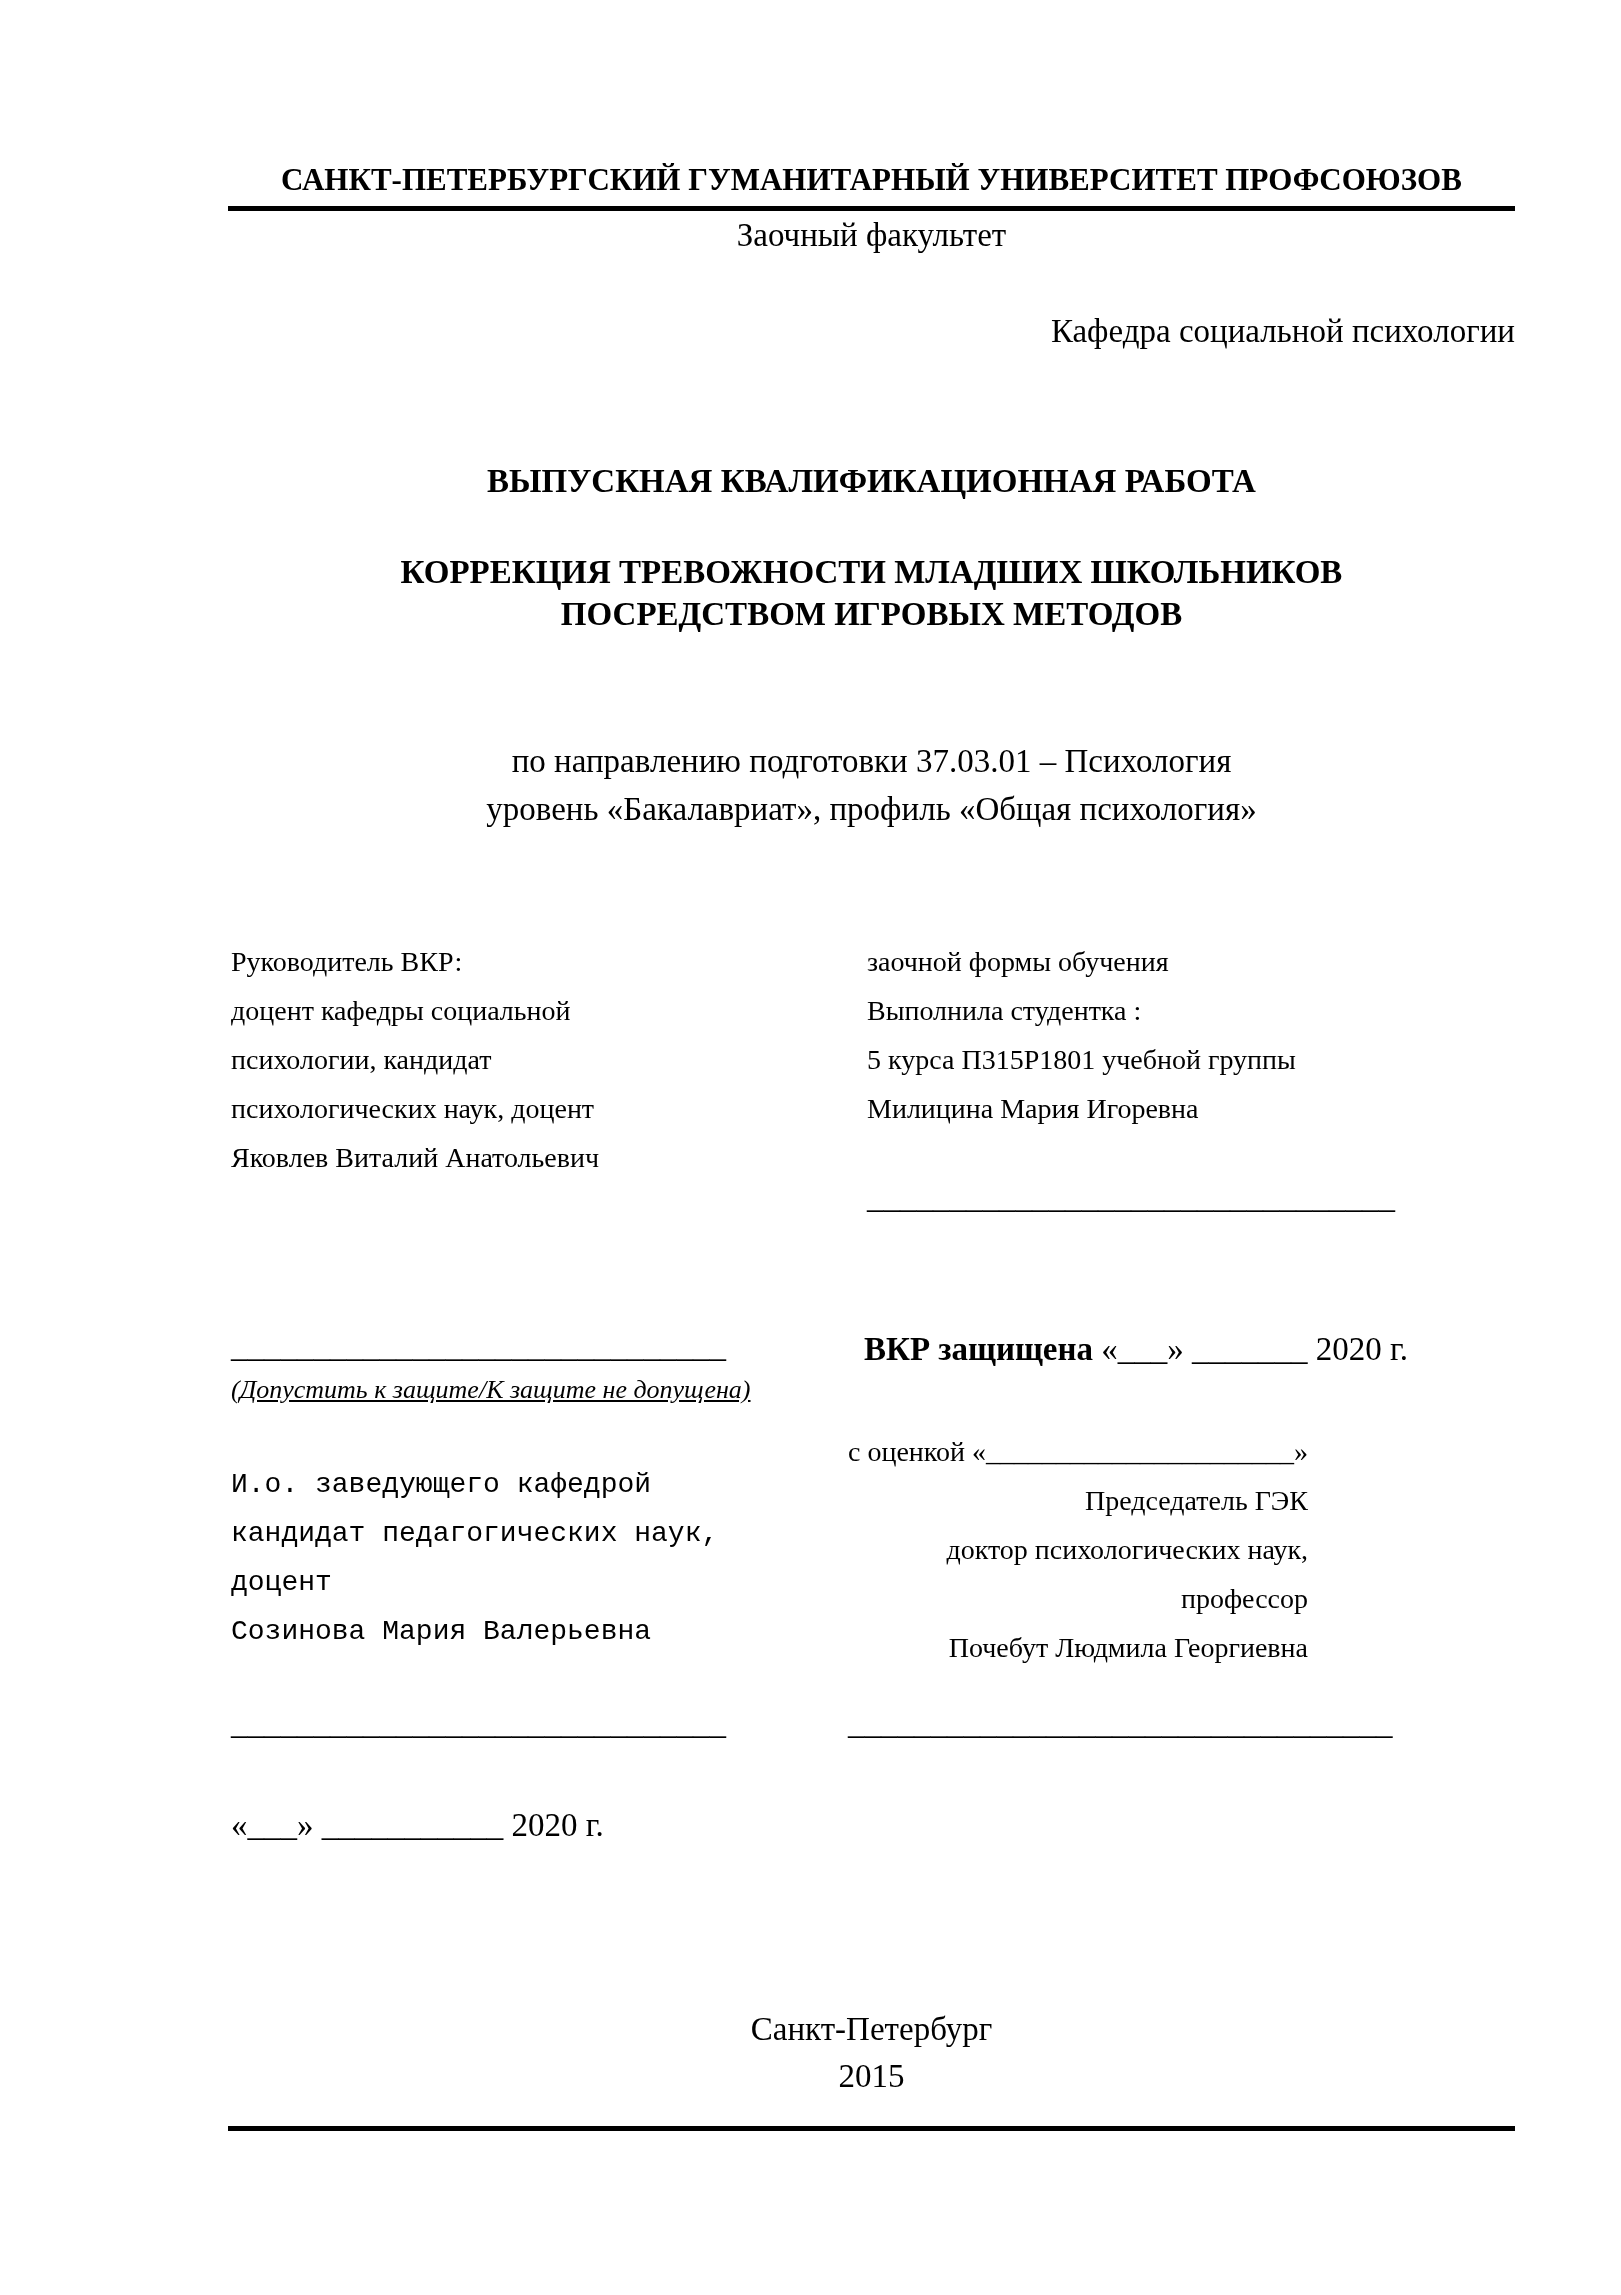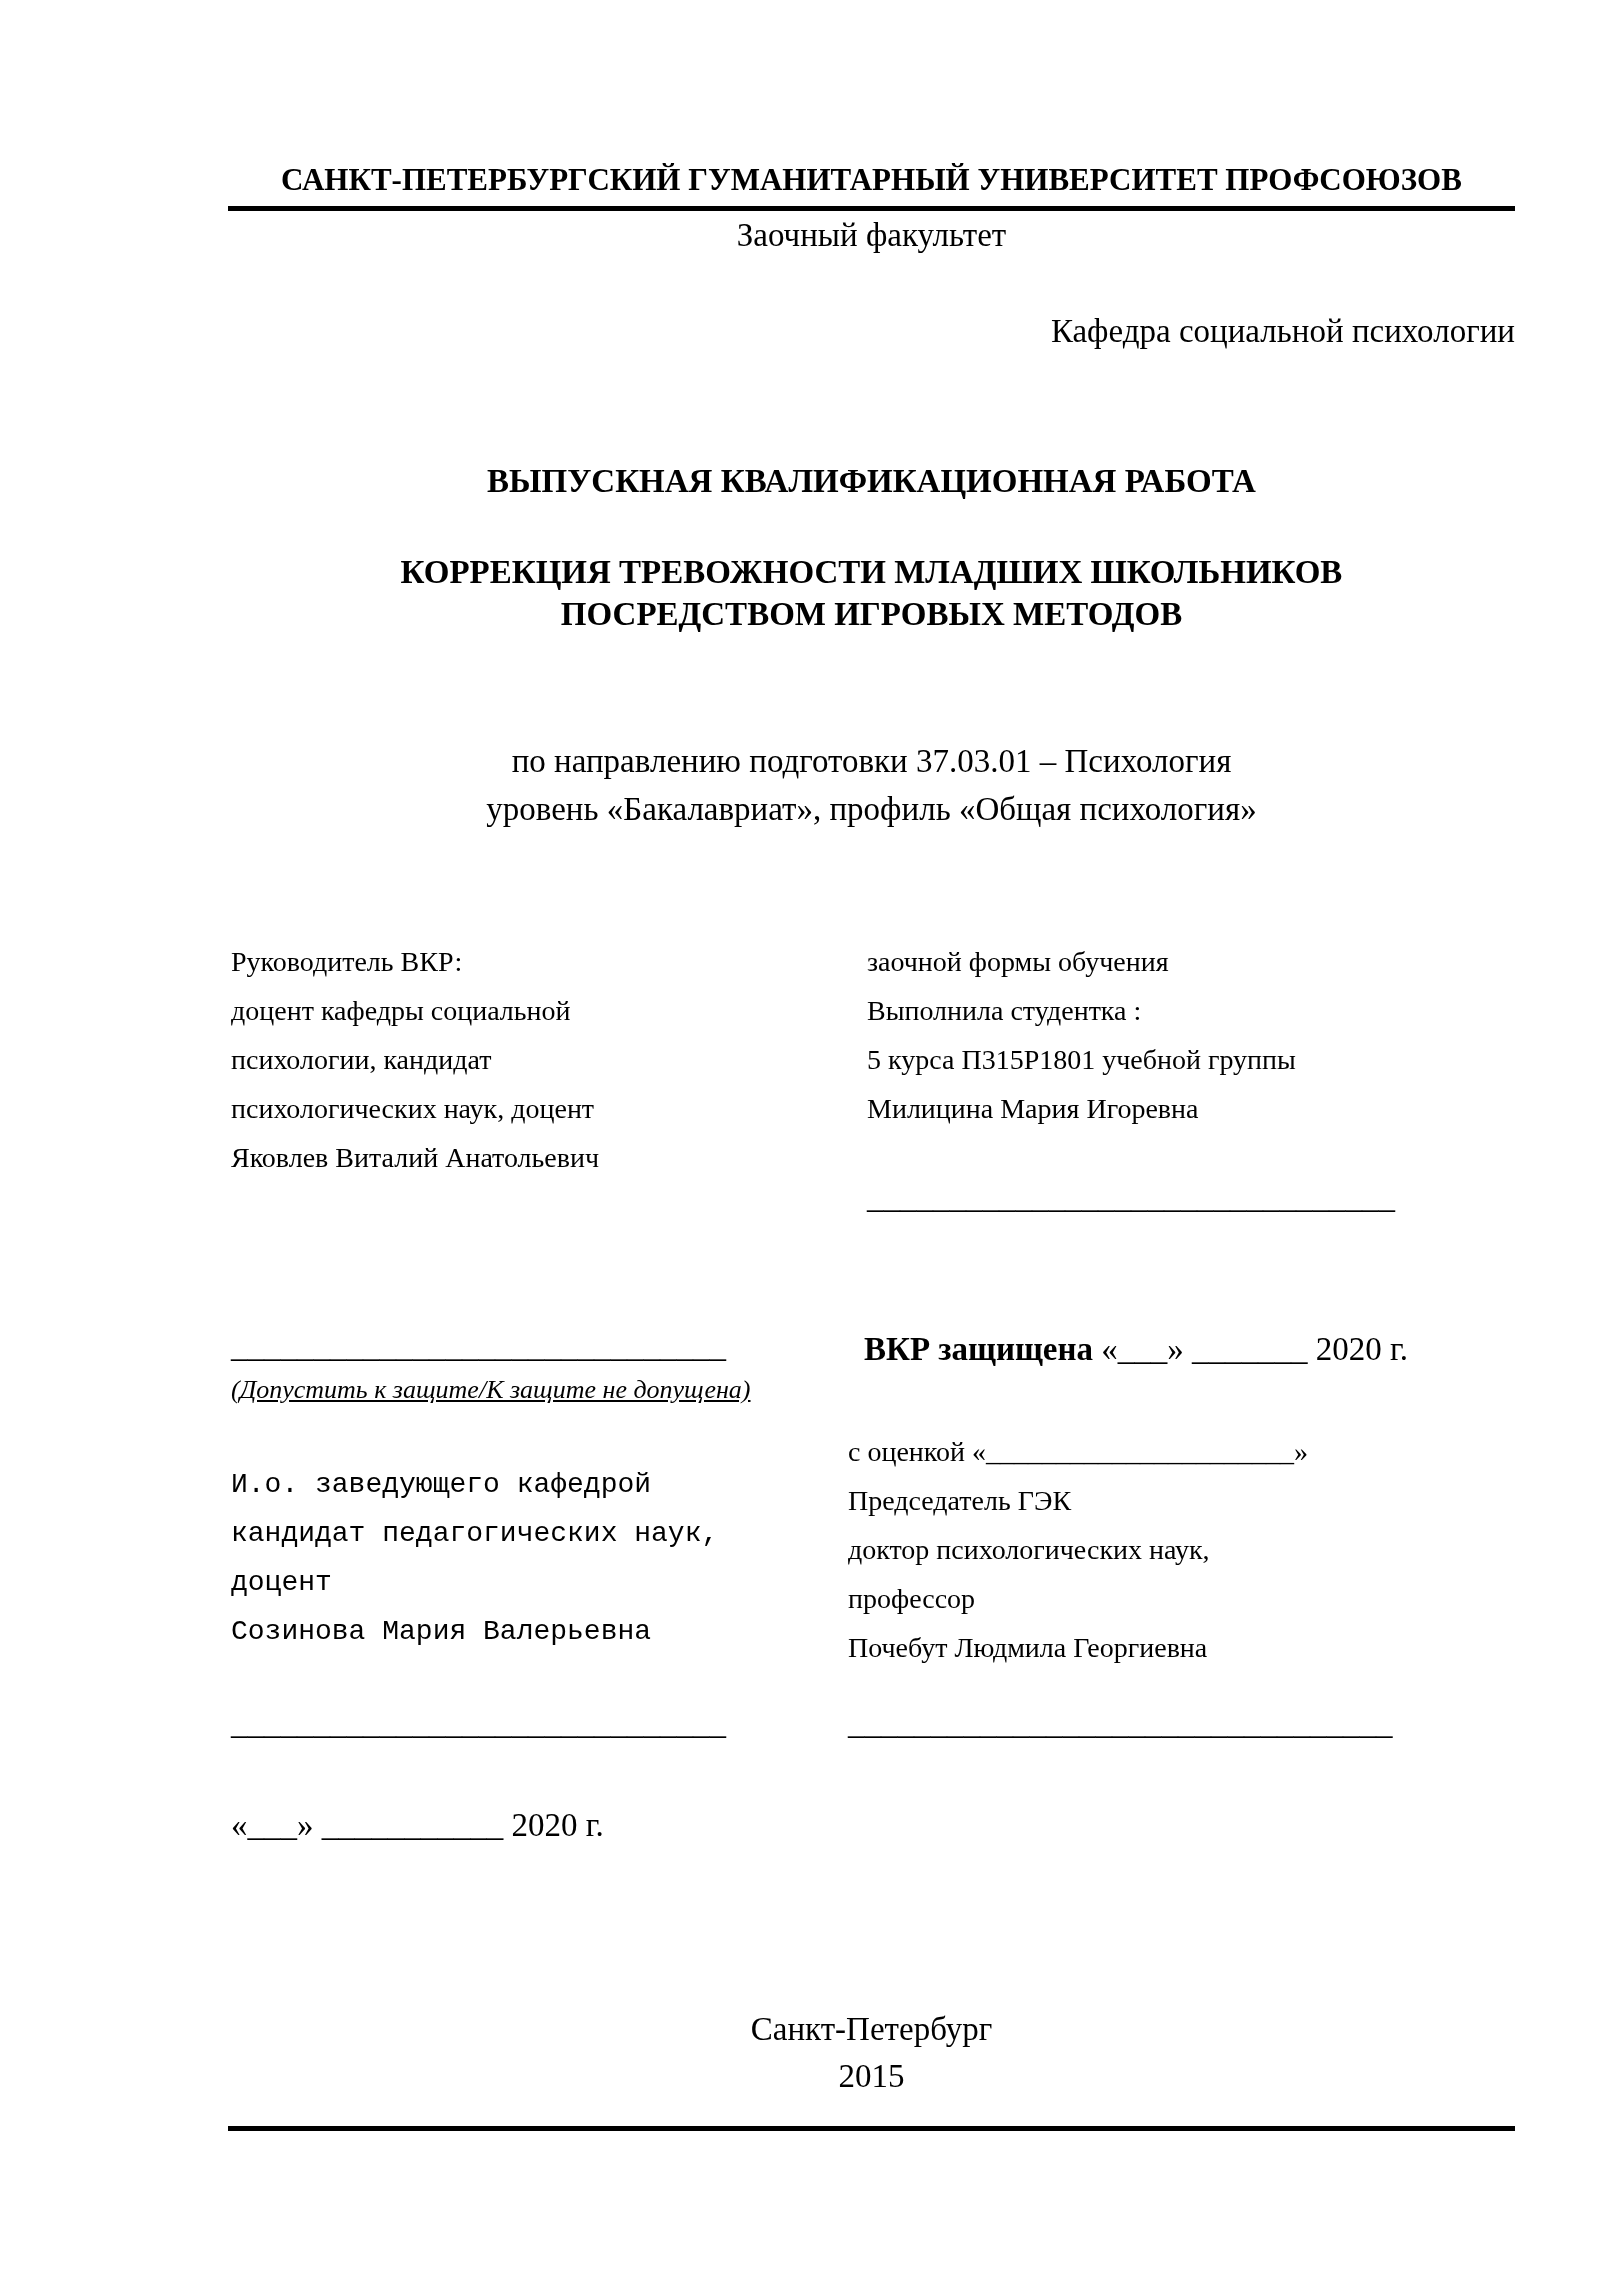--- a/index.html
+++ b/index.html
@@ -53,21 +53,21 @@
   <div>кандидат педагогических наук,</div>
   <div>доцент</div>
   <div>Созинова Мария Валерьевна</div>
 </div>
 <div class="abs txt" style="left:231px; top:1704px;">______________________________</div>
 <div class="abs txt" style="left:231px; top:1806px;">«___» ___________ 2020 г.</div>
 
 <div class="abs txt" style="left:848px; top:1330px;margin-left:16px;">
   <span class="bold">ВКР защищена</span><span> «___» _______ 2020 г.</span>
 </div>
-<div class="col" style="left:848px; top:1427px;">
+<div class="col" style="left:848px; top:1427px;text-align:right;">
   <div>с оценкой «______________________»</div>
   <div>Председатель ГЭК</div>
   <div>доктор психологических наук,</div>
   <div>профессор</div>
   <div>Почебут Людмила Георгиевна</div>
 </div>
 <div class="abs txt" style="left:848px; top:1704px;">_________________________________</div>
 
 <div class="abs txt center" style="left:228px; width:1287px; top:2010px;">Санкт-Петербург</div>
 <div class="abs txt center" style="left:228px; width:1287px; top:2057px;">2015</div>

